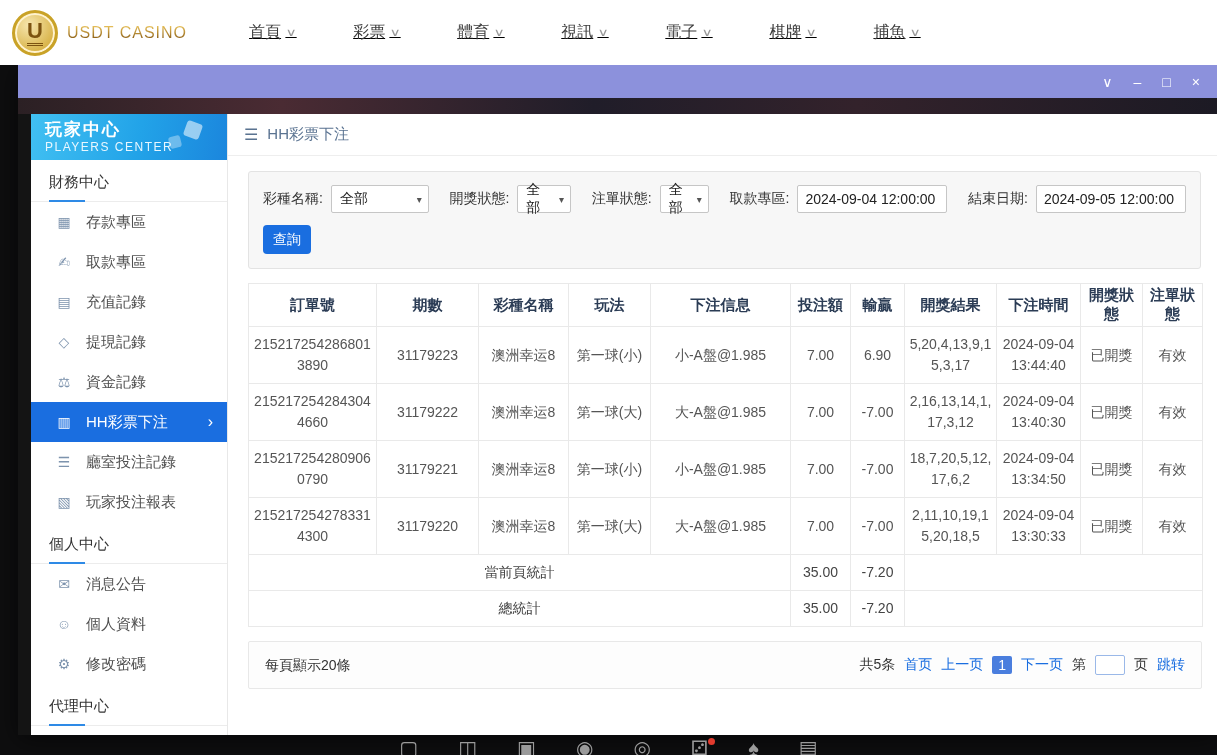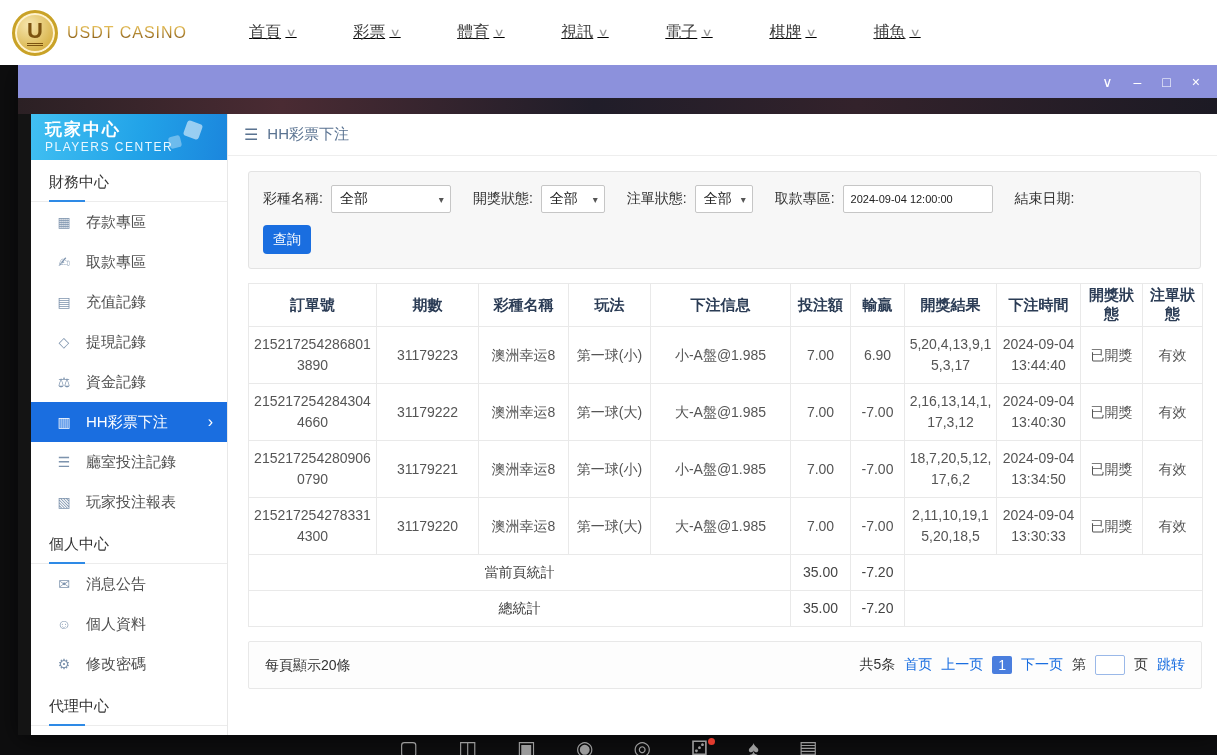--- a/index.html
+++ b/index.html
@@ -50,21 +50,21 @@
   .mh-title { font-size:15px; color:#5a7391; }
   .main-body { flex:1; padding:15px 16px 0 20px; overflow:hidden; }
 
   .filter-panel { background:#f7f7f7; border:1px solid #e3e3e3; border-radius:3px; padding:13px 14px 14px; margin-bottom:14px; }
   .filter-row { display:flex; align-items:center; gap:8px; flex-wrap:nowrap; font-size:14px; color:#333; }
   .filter-row label { white-space:nowrap; }
   .filter-row .gap { width:6px; }
   .sel { height:28px; background:#fff; border:1px solid #c6c6c6; border-radius:2px; display:flex; align-items:center; padding:0 6px 0 8px; gap:8px; cursor:pointer; font-size:14px; color:#222; }
   .sel .arr { font-style:normal; font-size:10px; color:#555; margin-left:auto; }
   .w120 { width:120px; } .w64 { width:64px; } .w58 { width:58px; }
-  .date-input { width:150px; height:28px; border:1px solid #c6c6c6; border-radius:2px; background:#fff; padding:0 7px; font-size:11px; color:#222; font-family:inherit; }
+  .date-input { width:150px; height:28px; border:1px solid #c6c6c6; border-radius:2px; background:#fff; padding:0 7px; font-size:14px; color:#222; font-family:inherit; }
   .search-btn { margin-top:12px; width:48px; height:29px; background:#1a6ee0; border:none; border-radius:4px; color:#fff; font-size:14px; cursor:pointer; font-family:inherit; }
 
   table.grid { width:954px; border-collapse:collapse; table-layout:fixed; }
   .grid th, .grid td { border:1px solid #e9e9e9; text-align:center; }
   .grid th { height:40px; font-size:15px; color:#2b3c55; font-weight:bold; padding:2px; background:#fff; }
   .grid td { font-size:14px; color:#555; padding:7px 4px; line-height:1.5; word-break:break-all; }
   .grid tr.data-row td { height:56px; }
   .grid tr.summary td { padding:7px 8px; color:#444; }
 
   .pagination-panel { width:954px; margin-top:14px; border:1px solid #e8e8e8; border-radius:2px; background:#fdfdfd; padding:13px 16px; display:flex; justify-content:space-between; align-items:flex-end; font-size:14px; color:#333; }
@@ -216,20 +216,21 @@
             <label>注單狀態:</label>
             <div class="sel w58">
               <span>全部</span>
               <i class="arr">▾</i>
             </div>
             <span class="gap"></span>
             <label>取款專區:</label>
             <input class="date-input" value="2024-09-04 12:00:00" style="">
             <span class="gap"></span>
             <label>結束日期:</label>
+            <input class="date-input" value="2024-09-05 12:00:00" style="">
           </div>
           <button class="search-btn">查詢</button>
         </div>
 
         <table class="grid">
           <colgroup>
             <col style="width:128px">
               <col style="width:102px">
               <col style="width:90px">
               <col style="width:82px">

